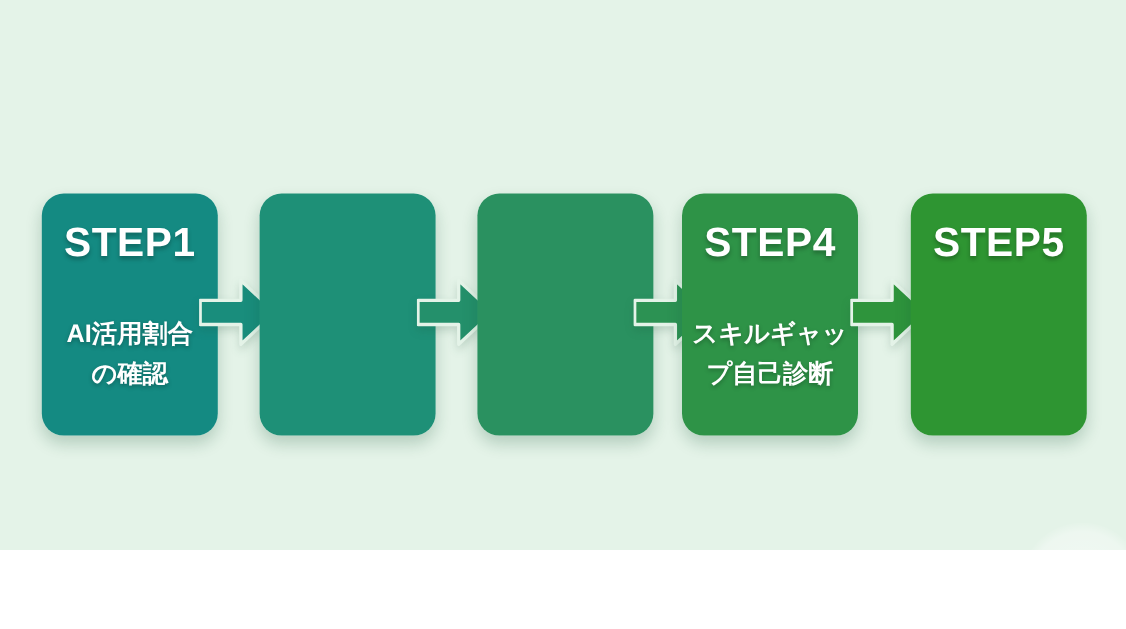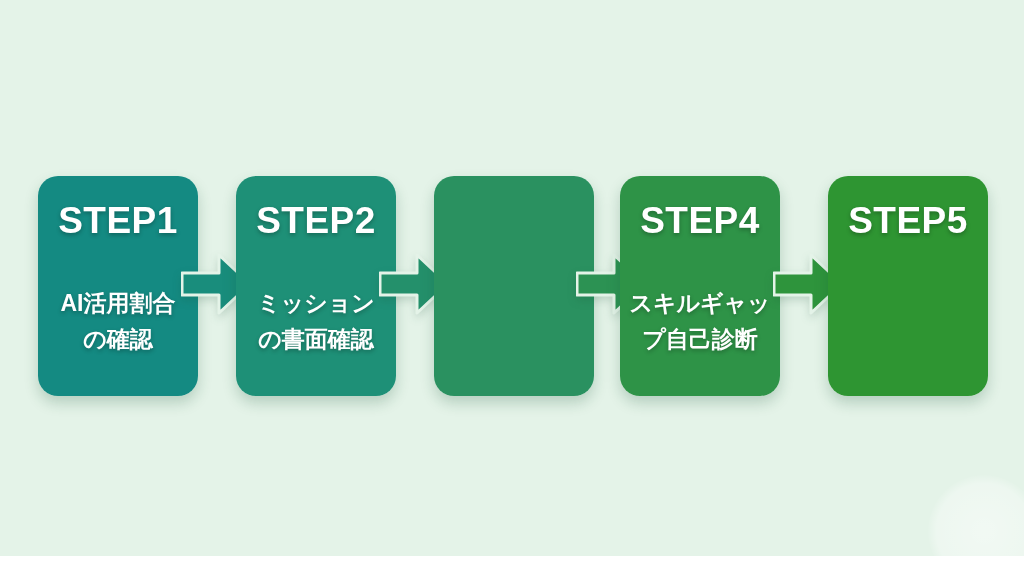--- a/index.html
+++ b/index.html
@@ -5,21 +5,21 @@
   html, body {
     margin: 0;
     padding: 0;
   }
   body {
     font-family: "Liberation Sans", "DejaVu Sans", sans-serif;
   }
   .canvas {
     position: relative;
     width: 1024px;
-    height: 556px;
+    height: 500px;
     overflow: hidden;
     background: #e4f3e8;
   }
   
   .watermark {
     position: absolute;
     left: 928px;
     top: 475px;
     width: 112px;
     height: 112px;
@@ -98,23 +98,20 @@
 の確認</div>
   </div>
 
   <div class="arrow a0">
     <svg viewBox="0 0 72 64" xmlns="http://www.w3.org/2000/svg">
       <polygon points="1,21 38,21 38,3 69,32 38,61 38,43 1,43" stroke-width="3" stroke-linejoin="round" fill="#198d7c" stroke="#e4f3e8"></polygon>
     </svg>
   </div>
 
   <div class="step-box s1" style="background: linear-gradient(165deg, rgb(30, 144, 119) 0%, rgb(30, 144, 119) 100%); color: rgb(255, 255, 255);">
-    <div class="step-title">STEP2</div>
-    <div class="step-body">ミッション
-の書面確認</div>
   </div>
 
   <div class="arrow a1">
     <svg viewBox="0 0 72 64" xmlns="http://www.w3.org/2000/svg">
       <polygon points="1,21 38,21 38,3 69,32 38,61 38,43 1,43" stroke-width="3" stroke-linejoin="round" fill="#24906b" stroke="#e4f3e8"></polygon>
     </svg>
   </div>
 
   <div class="step-box s2" style="background: linear-gradient(165deg, rgb(42, 145, 96) 0%, rgb(42, 145, 96) 100%); color: rgb(255, 255, 255);">
   </div>

